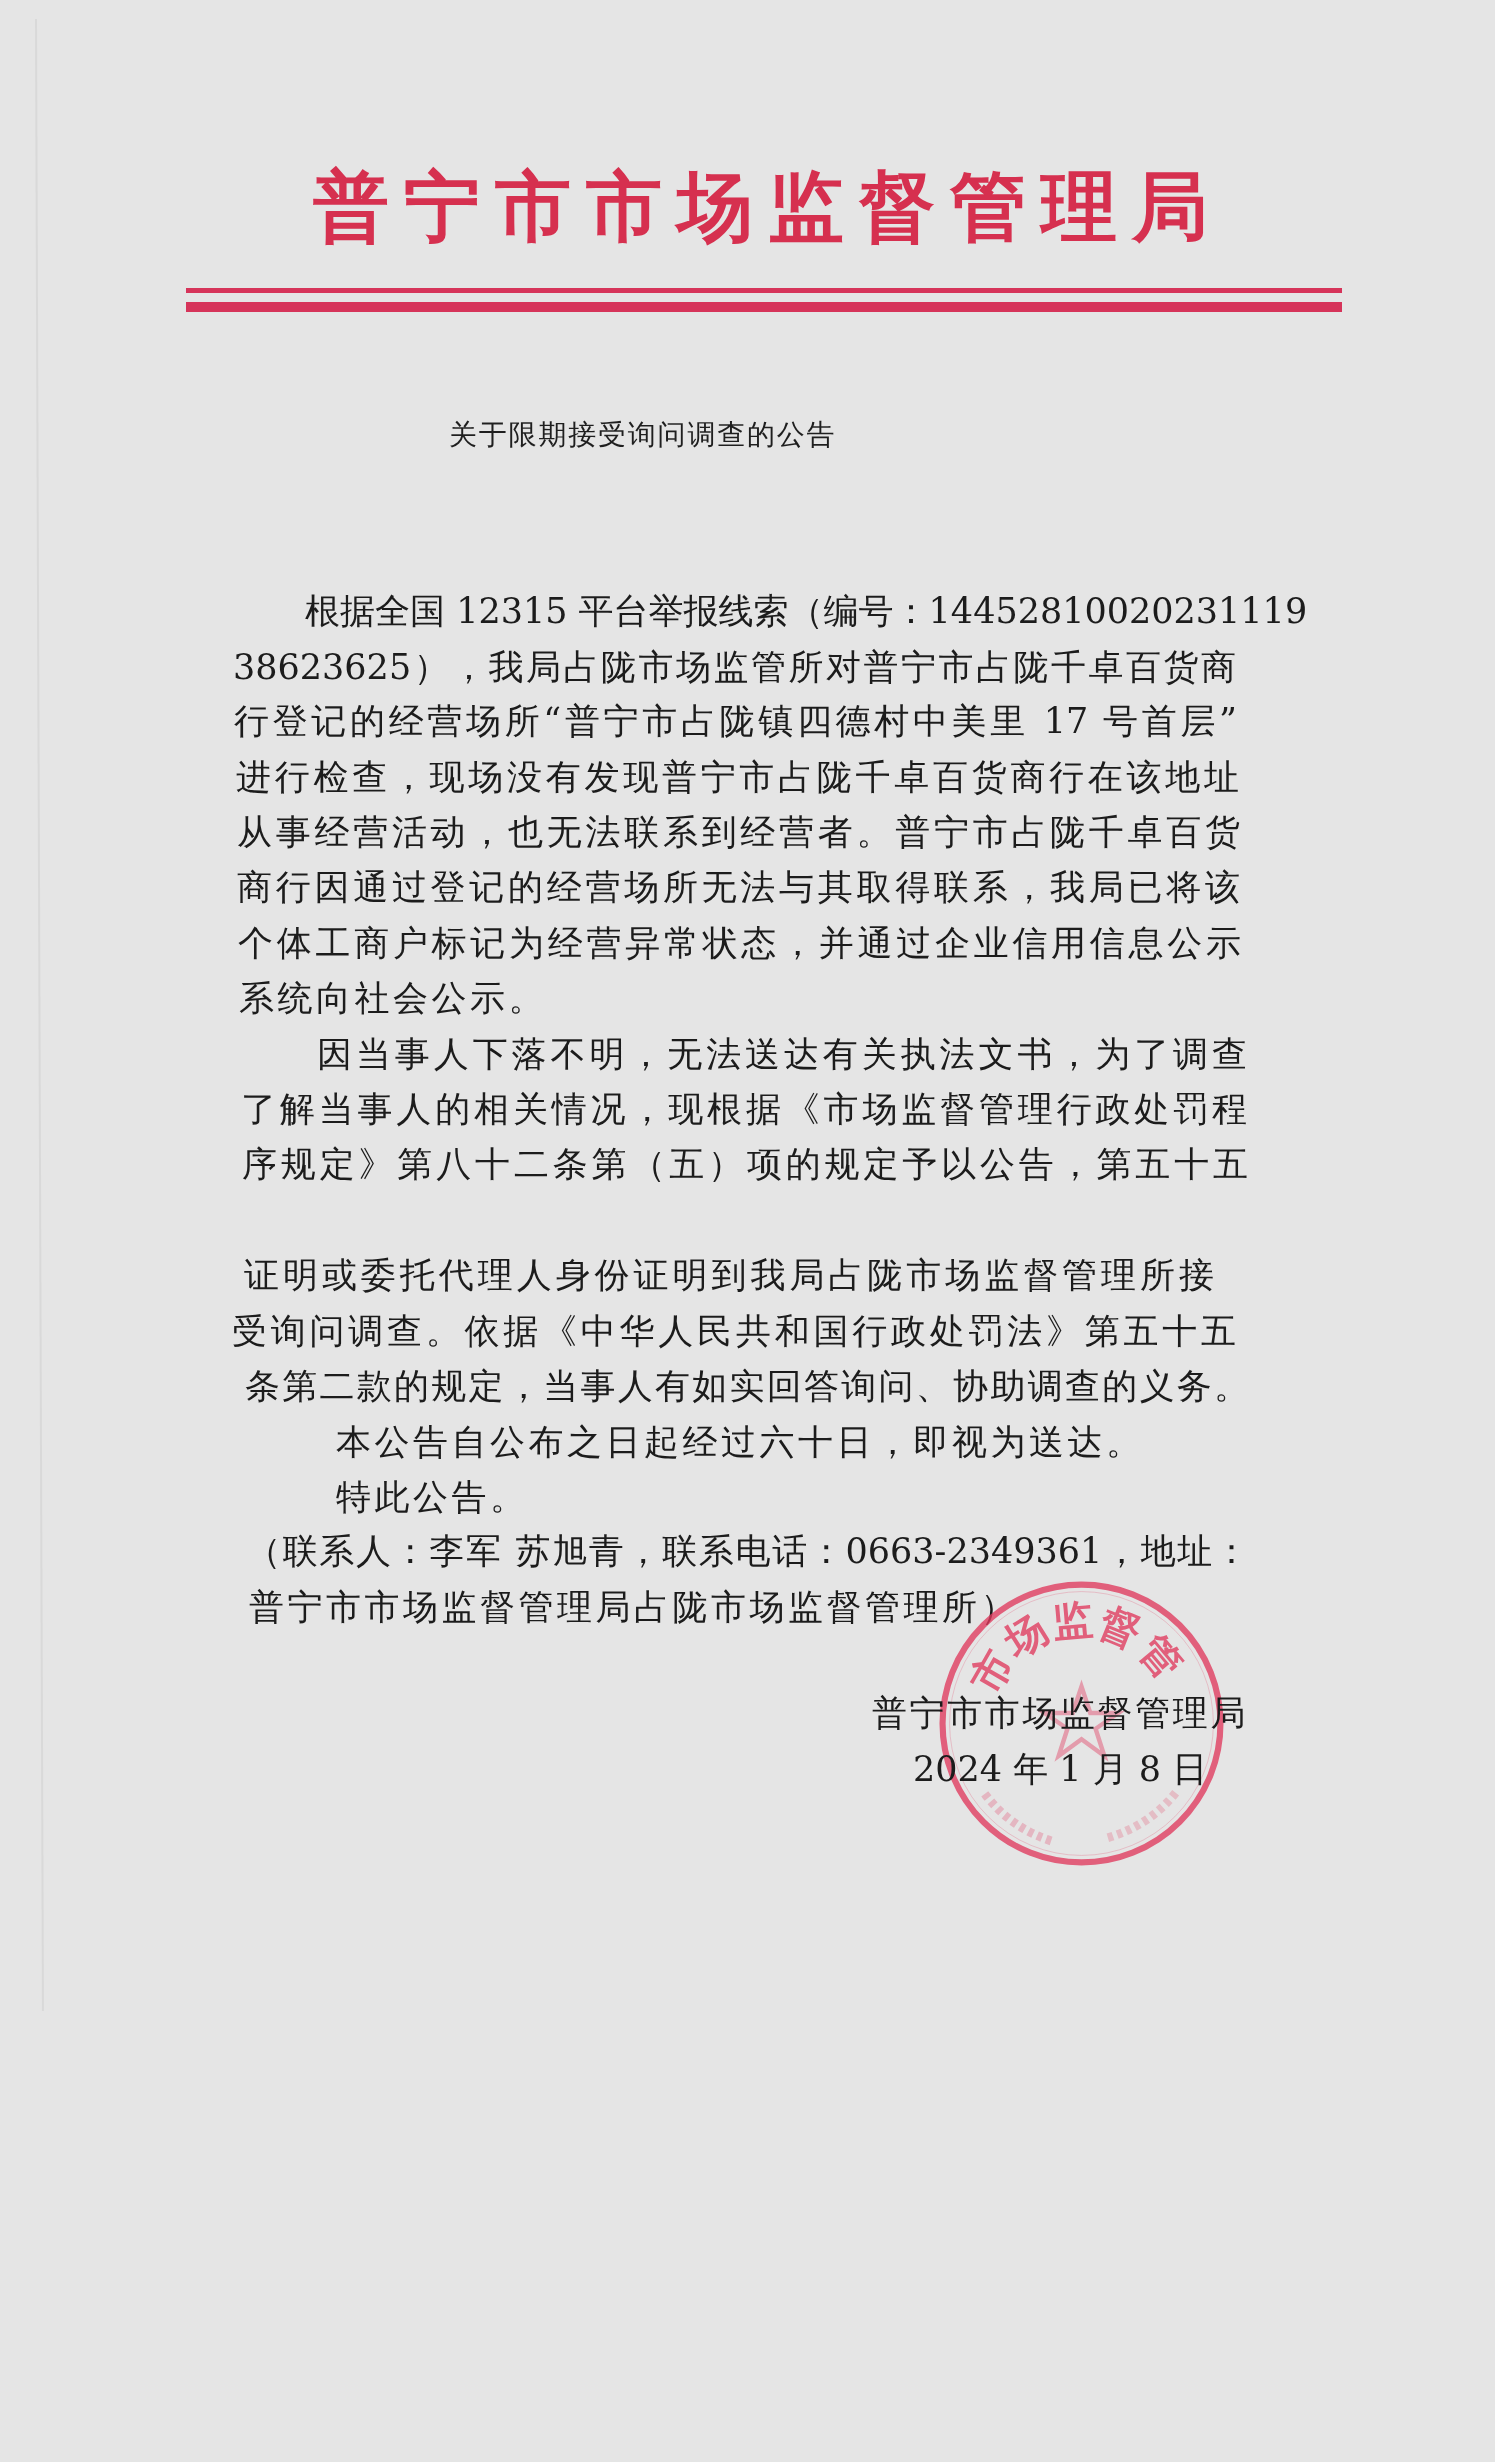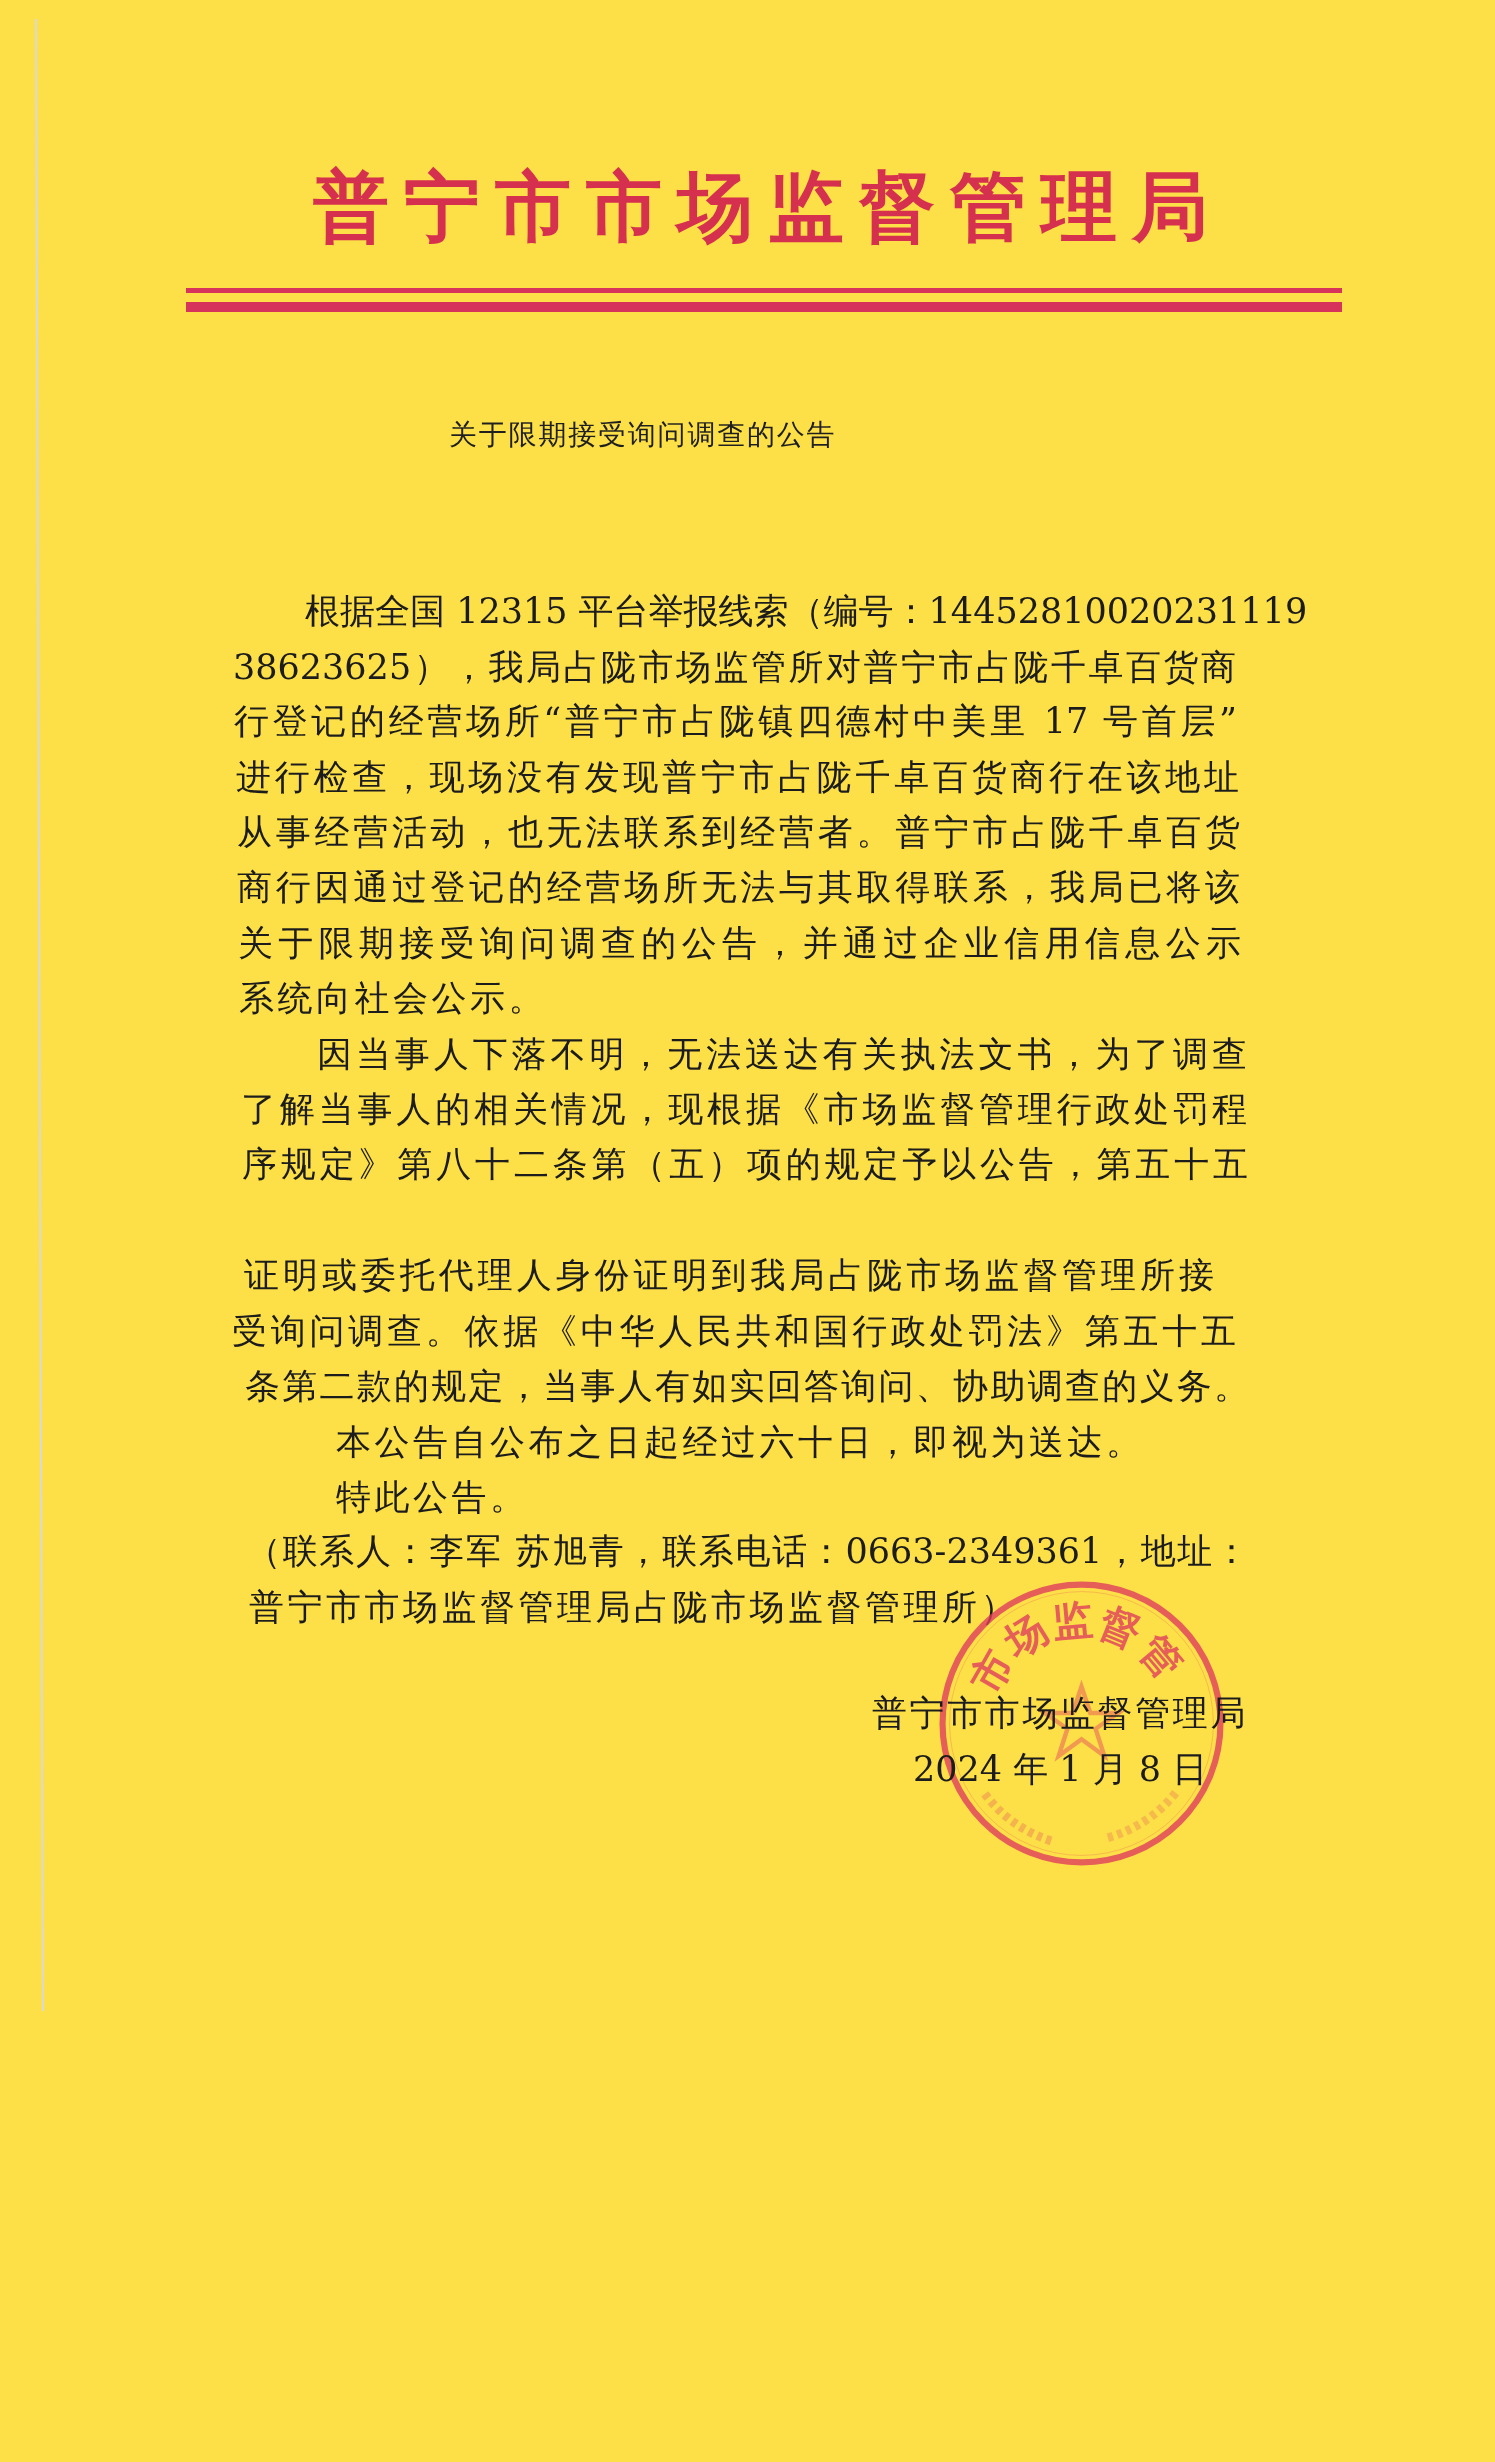--- a/index.html
+++ b/index.html
@@ -1,17 +1,17 @@
 <!DOCTYPE html>
 <html style="font-size:14px"><head>
 <meta charset="utf-8">
 <style>
   html, body { margin: 0; padding: 0; background: #ffffff; }
   body { width: 1495px; height: 2462px; position: relative; overflow: hidden; }
-  .page { position: absolute; left: 0; top: 0; width: 1495px; height: 2462px; background: #fde047; }
+  .page { position: absolute; left: 0; top: 0; width: 1495px; height: 2462px; background: #e5e5e5; }
   .scan-edge { position: absolute; left: 35px; top: 19.3px; width: 1.8px; height: 1992px; background: #d9d9d9; transform-origin: top left; transform: rotate(-0.2deg); }
   .letterhead-title {
     position: absolute; left: 313px; top: 161px; height: 91px;
     font-family: "DejaVu Serif", serif; font-weight: bold;
     font-size: 76px; line-height: 91px; letter-spacing: 15px;
     color: #d6304f; white-space: nowrap;
   }
   .rule { position: absolute; left: 186px; width: 1156px; background: #d6345a; }
   .rule.thin { top: 288px; height: 5.3px; }
   .rule.thick { top: 302px; height: 9.7px; }
@@ -47,21 +47,21 @@
   <div class="rule thick"></div>
 
   <div class="notice-title">关于限期接受询问调查的公告</div>
 
   <div class="ln just" style="top:588px;left:305px;width:931px">根据全国 12315 平台举报线索（编号：14452810020231119</div>
   <div class="ln just" style="top:644px;left:233px;width:1003px">38623625），我局占陇市场监管所对普宁市占陇千卓百货商</div>
   <div class="ln just" style="top:698px;left:234px;width:1003px">行登记的经营场所“普宁市占陇镇四德村中美里 17 号首层”</div>
   <div class="ln just" style="top:754px;left:236px;width:1003px">进行检查，现场没有发现普宁市占陇千卓百货商行在该地址</div>
   <div class="ln just" style="top:809px;left:237px;width:1003px">从事经营活动，也无法联系到经营者。普宁市占陇千卓百货</div>
   <div class="ln just" style="top:864px;left:237px;width:1003px">商行因通过登记的经营场所无法与其取得联系，我局已将该</div>
-  <div class="ln just" style="top:920px;left:238px;width:1003px">关于限期接受询问调查的公告，并通过企业信用信息公示</div>
+  <div class="ln just" style="top:920px;left:238px;width:1003px">个体工商户标记为经营异常状态，并通过企业信用信息公示</div>
   <div class="ln free" style="top:975px;left:239px">系统向社会公示。</div>
 
   <div class="ln just" style="top:1031px;left:317px;width:930px">因当事人下落不明，无法送达有关执法文书，为了调查</div>
   <div class="ln just" style="top:1086px;left:241px;width:1006px">了解当事人的相关情况，现根据《市场监督管理行政处罚程</div>
   <div class="ln just" style="top:1141px;left:242px;width:1006px">序规定》第八十二条第（五）项的规定予以公告，第五十五</div>
   <div class="ln just" style="top:1252px;left:244px;width:970px">证明或委托代理人身份证明到我局占陇市场监督管理所接</div>
   <div class="ln just" style="top:1308px;left:232px;width:1004px">受询问调查。依据《中华人民共和国行政处罚法》第五十五</div>
   <div class="ln just" style="top:1363px;left:245px;width:1004px">条第二款的规定，当事人有如实回答询问、协助调查的义务。</div>
 
   <div class="ln free" style="top:1419px;left:336px">本公告自公布之日起经过六十日，即视为送达。</div>

